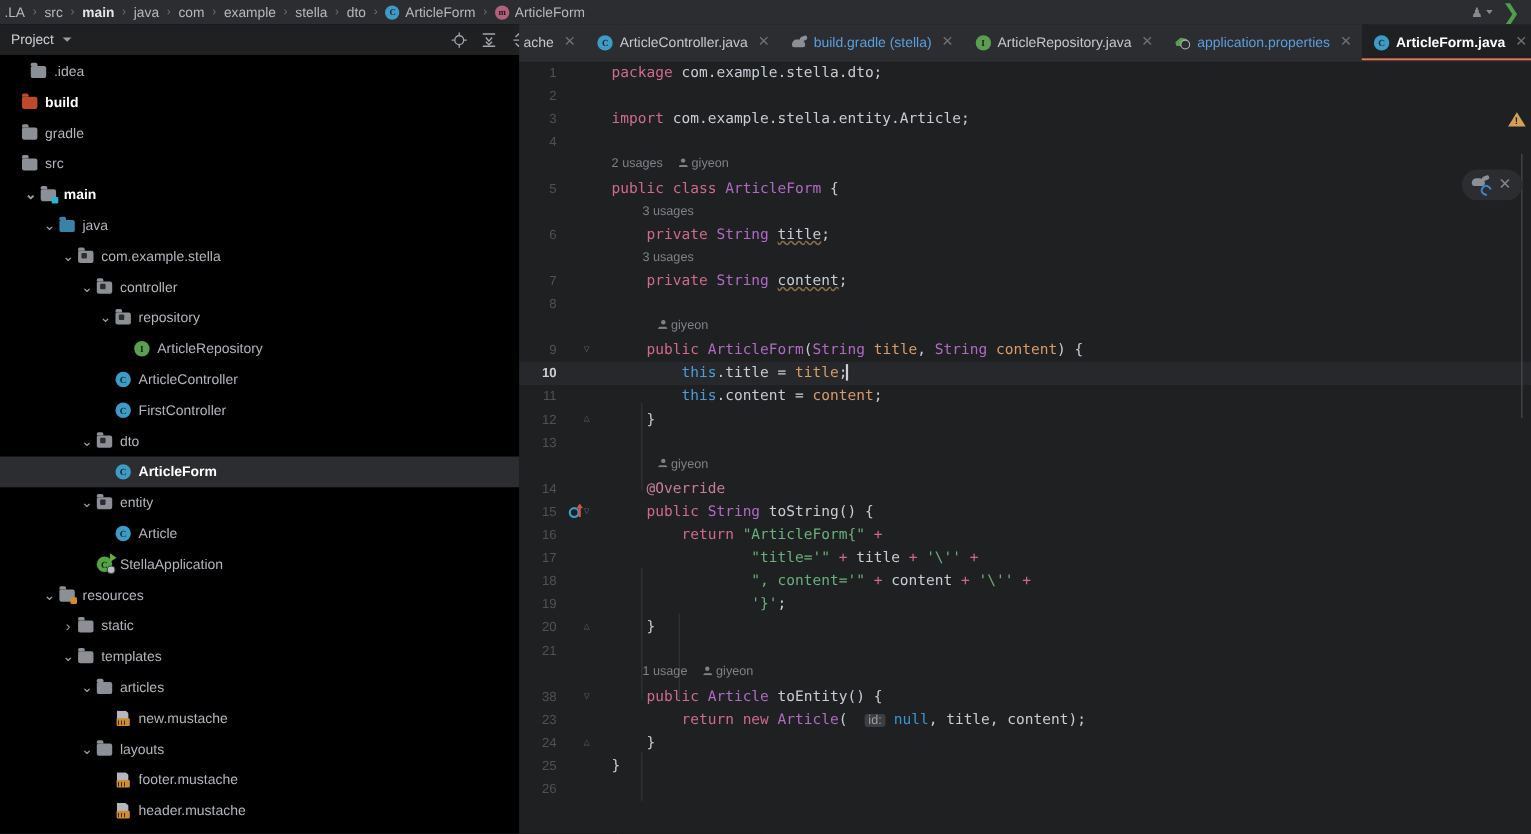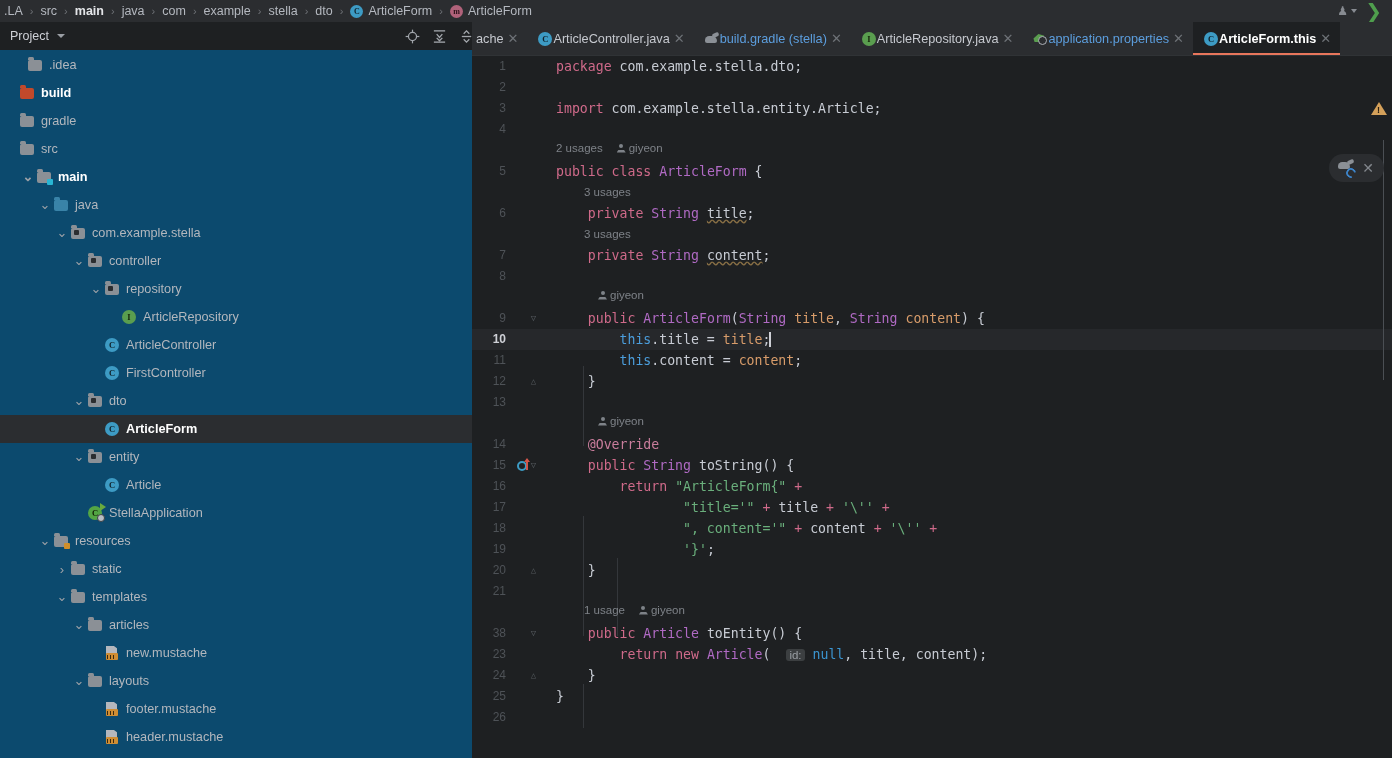--- a/index.html
+++ b/index.html
@@ -56,22 +56,22 @@
   }
   .run-chevron {
     color: #4f9e4d; font-size: 20px; font-weight: bold;
     line-height: 1; padding: 0 6px 0 2px;
     font-family: "DejaVu Sans", sans-serif;
   }
 
   
   .project-panel {
     position: absolute; top: 22px; left: 0; width: 562px; height: 736px;
-    background: #0c4a6e;
-    border-right: 6px solid #3b82f6;
+    background: #000000;
+    border-right: 1px solid #3b82f6;
   }
   .panel-header {
     height: 28px; display: flex; align-items: center;
     padding: 0 6px 0 10px; background: #1e2022;
   }
   .panel-title { font-size: 12.5px; color: #ced0d6; }
   .panel-dd {
     width: 0; height: 0; margin-left: 8px;
     border-left: 4px solid transparent; border-right: 4px solid transparent;
     border-top: 4.5px solid #9a9ea4; cursor: pointer;
@@ -197,21 +197,21 @@
     background: #1e2022;
   }
   .tabbar {
     position: relative; height: 34px;
     background: #2b2d30;
     display: flex; align-items: stretch;
     overflow: hidden;
     border-bottom: 1px solid #303336;
   }
   .tab {
-    display: flex; align-items: center; gap: 1px;
+    display: flex; align-items: center; gap: 6px;
     padding: 0 9px 0 11px;
     font-size: 12.7px; color: #c6c9cf;
     cursor: pointer; position: relative;
     white-space: nowrap;
   }
   .tab.partial { padding-left: 4px; }
   .tab.active { background: #1e2022; color: #ffffff; font-weight: bold; }
   .tab.active::after {
     content: ""; position: absolute; left: 0; right: 0; bottom: 0;
     height: 2.5px; background: #e8765c;
@@ -734,21 +734,21 @@
           <span class="tab-ico">
             <span class="props-ico"></span>
           </span>
           <span class="tname blue">application.properties</span>
           <span class="tab-close">✕</span>
         </div>
         <div class="tab active">
           <span class="tab-ico">
             <span class="cico c">C</span>
           </span>
-          <span class="tname">ArticleForm.this</span>
+          <span class="tname">ArticleForm.java</span>
           <span class="tab-close">✕</span>
         </div>
       </div>
     <div class="code-wrap">
       <div class="indent-guide" style="left:111px;top:310px;height:80px;"></div>
       <div class="indent-guide" style="left:111px;top:460px;height:120px;"></div>
       <div class="indent-guide" style="left:145px;top:502px;height:78px;"></div>
       <div class="indent-guide" style="left:111px;top:628px;height:44px;"></div>
       <div id="codelines">
           <div class="code-line"><span class="lno">1</span><span class="gutter"></span><span class="ctext"><span class="kw">package</span> <span class="plain">com.example.stella.dto</span><span class="plain">;</span></span></div>

